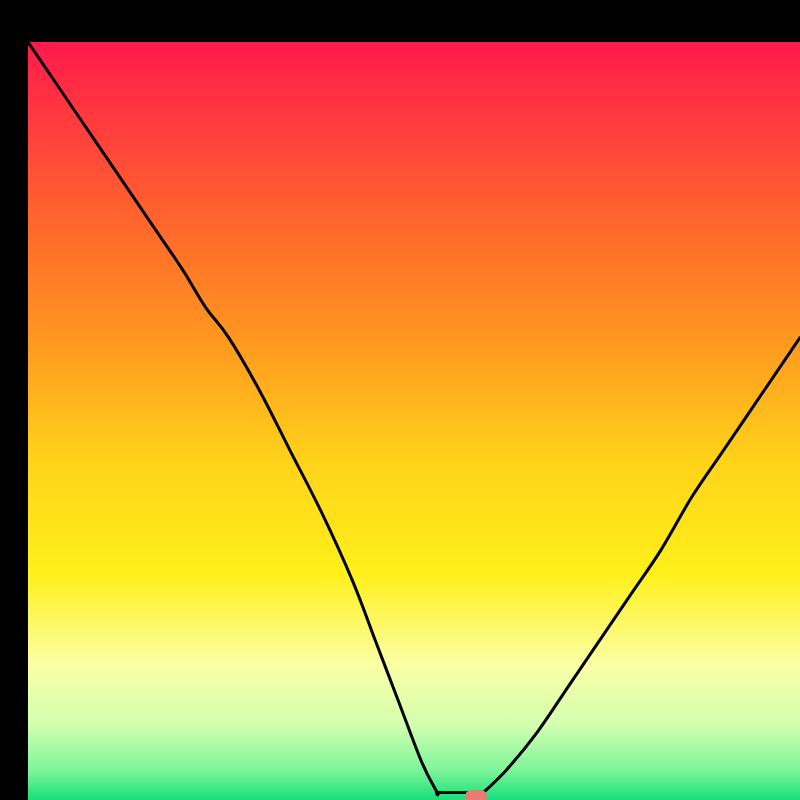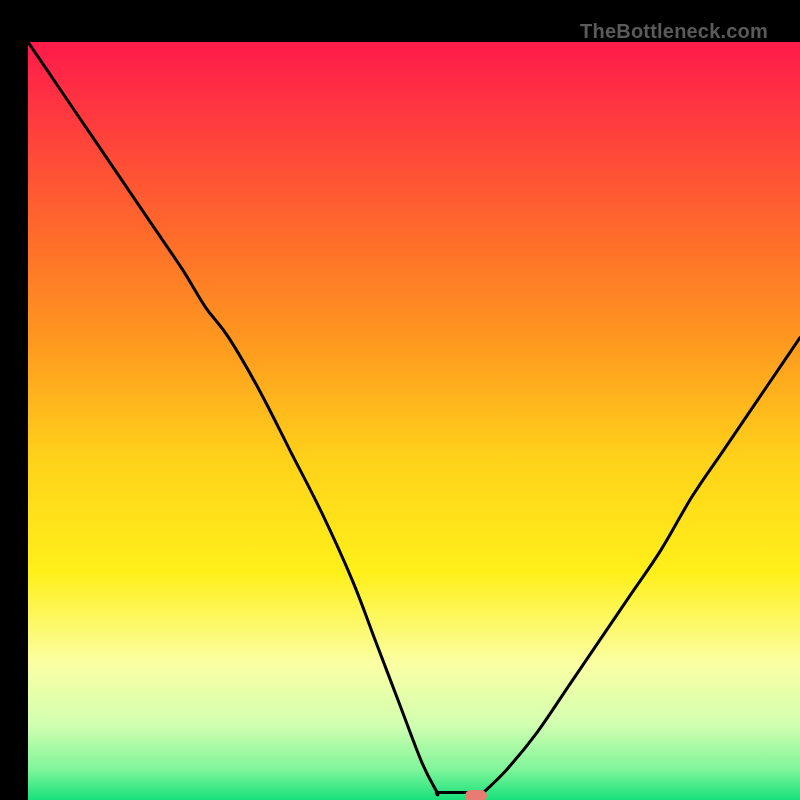--- a/index.html
+++ b/index.html
@@ -45,21 +45,20 @@
     border-radius: 6px;
     transform: translate(-50%, -50%);
     z-index: 6;
   }
 </style>
 </head>
 <body>
 
 <div class="frame">
 
-  <div class="watermark">TheBottleneck.com</div>
 
   <div class="plot">
     <svg id="plot-svg" width="772" height="758" viewBox="0 0 772 758">
       <defs>
         <linearGradient id="bg-grad" x1="0" y1="0" x2="0" y2="1">
             <stop offset="0%" stop-color="#ff1a4b"></stop>
             <stop offset="10%" stop-color="#ff3a3f"></stop>
             <stop offset="25%" stop-color="#ff6a2b"></stop>
             <stop offset="40%" stop-color="#ff9a1f"></stop>
             <stop offset="55.00000000000001%" stop-color="#ffd21a"></stop>

